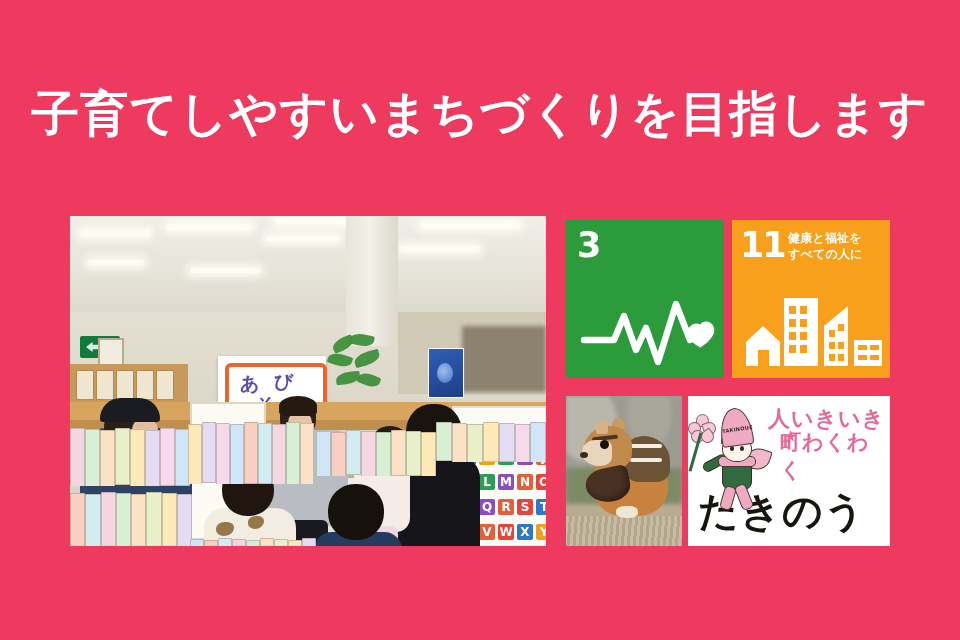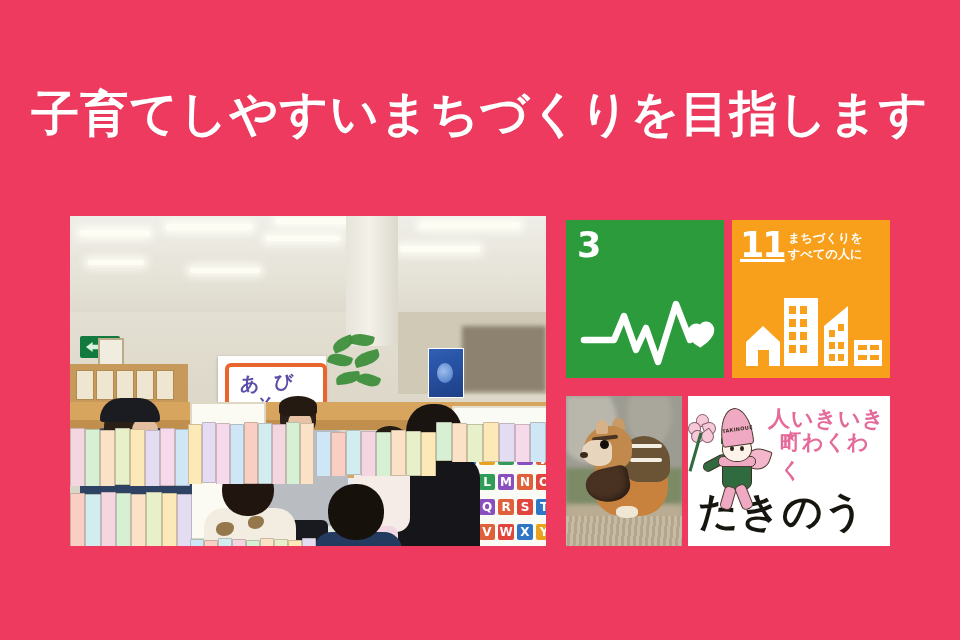--- a/index.html
+++ b/index.html
@@ -95,21 +95,21 @@
   .girl-body{left:284px;top:246px;width:56px;height:70px;background:#f6ece7;border-radius:14px;}
   .girl-legs{left:288px;top:310px;width:40px;height:60px;background:#f0d7e2;border-radius:8px;}
   .shelf-far{left:366px;top:214px;width:110px;height:112px;background:#cf9f5d;}
   .bkrow{position:absolute;background:#eef0ea;}
 
   
   .sdg{position:absolute;top:220px;height:158px;}
   .sdg3{left:566px;width:158px;background:#2b9b3c;}
   .sdg11{left:732px;width:158px;background:#f8a01b;}
   .sdg-num{position:absolute;left:11px;top:8px;color:#fff;font-size:35px;font-weight:700;line-height:1;}
-  .sdg11 .sdg-num{left:8px;letter-spacing:-2px;text-decoration:underline;}
+  .sdg11 .sdg-num{left:8px;letter-spacing:-2px;}
   .sdg-txt{position:absolute;left:52px;top:11px;color:#fff;font-size:12.5px;
     line-height:1.32;font-weight:600;letter-spacing:.2px;}
   .sdg11 .sdg-txt{left:56px;font-size:12px;}
   .sdg-art{position:absolute;left:0;right:0;bottom:8px;height:86px;}
 
   
   .photo-chip{
     position:absolute;left:566px;top:396px;width:116px;height:150px;overflow:hidden;
     background:linear-gradient(#9a9a92,#8f9486 55%,#bcb09a);
   }
@@ -385,21 +385,21 @@
       <svg viewBox="0 0 158 86" width="158" height="86">
         <polyline points="18,56 48,56 58,32 70,66 80,44 92,78 110,20 124,56" fill="none" stroke="#ffffff" stroke-width="6.5" stroke-linejoin="round" stroke-linecap="round"></polyline>
         <path d="M118 48c0-7 6-11 11-8 2-4 10-4 12 3 2 9-12 17-12 17s-11-6-11-12z" fill="#ffffff" transform="translate(2,-2) scale(1.15) translate(-14,-3)"></path>
       </svg>
     </div>
   </div>
 
   <div class="sdg sdg11">
     <div class="sdg-num">11</div>
     <div class="sdg-txt">
-      <div>まちづくりを</div>
+      <div>健康と福祉を</div>
       <div>すべての人に</div>
     </div>
     <div class="sdg-art">
       <svg viewBox="0 0 158 86" width="158" height="86">
 
         <path d="M14 58 L31 42 L48 58 L48 82 L14 82 Z" fill="#fff"></path>
         <rect x="26" y="66" width="11" height="16" fill="#f8a01b"></rect>
 
         <rect x="52" y="14" width="34" height="68" fill="#fff"></rect>
         <g fill="#f8a01b">

